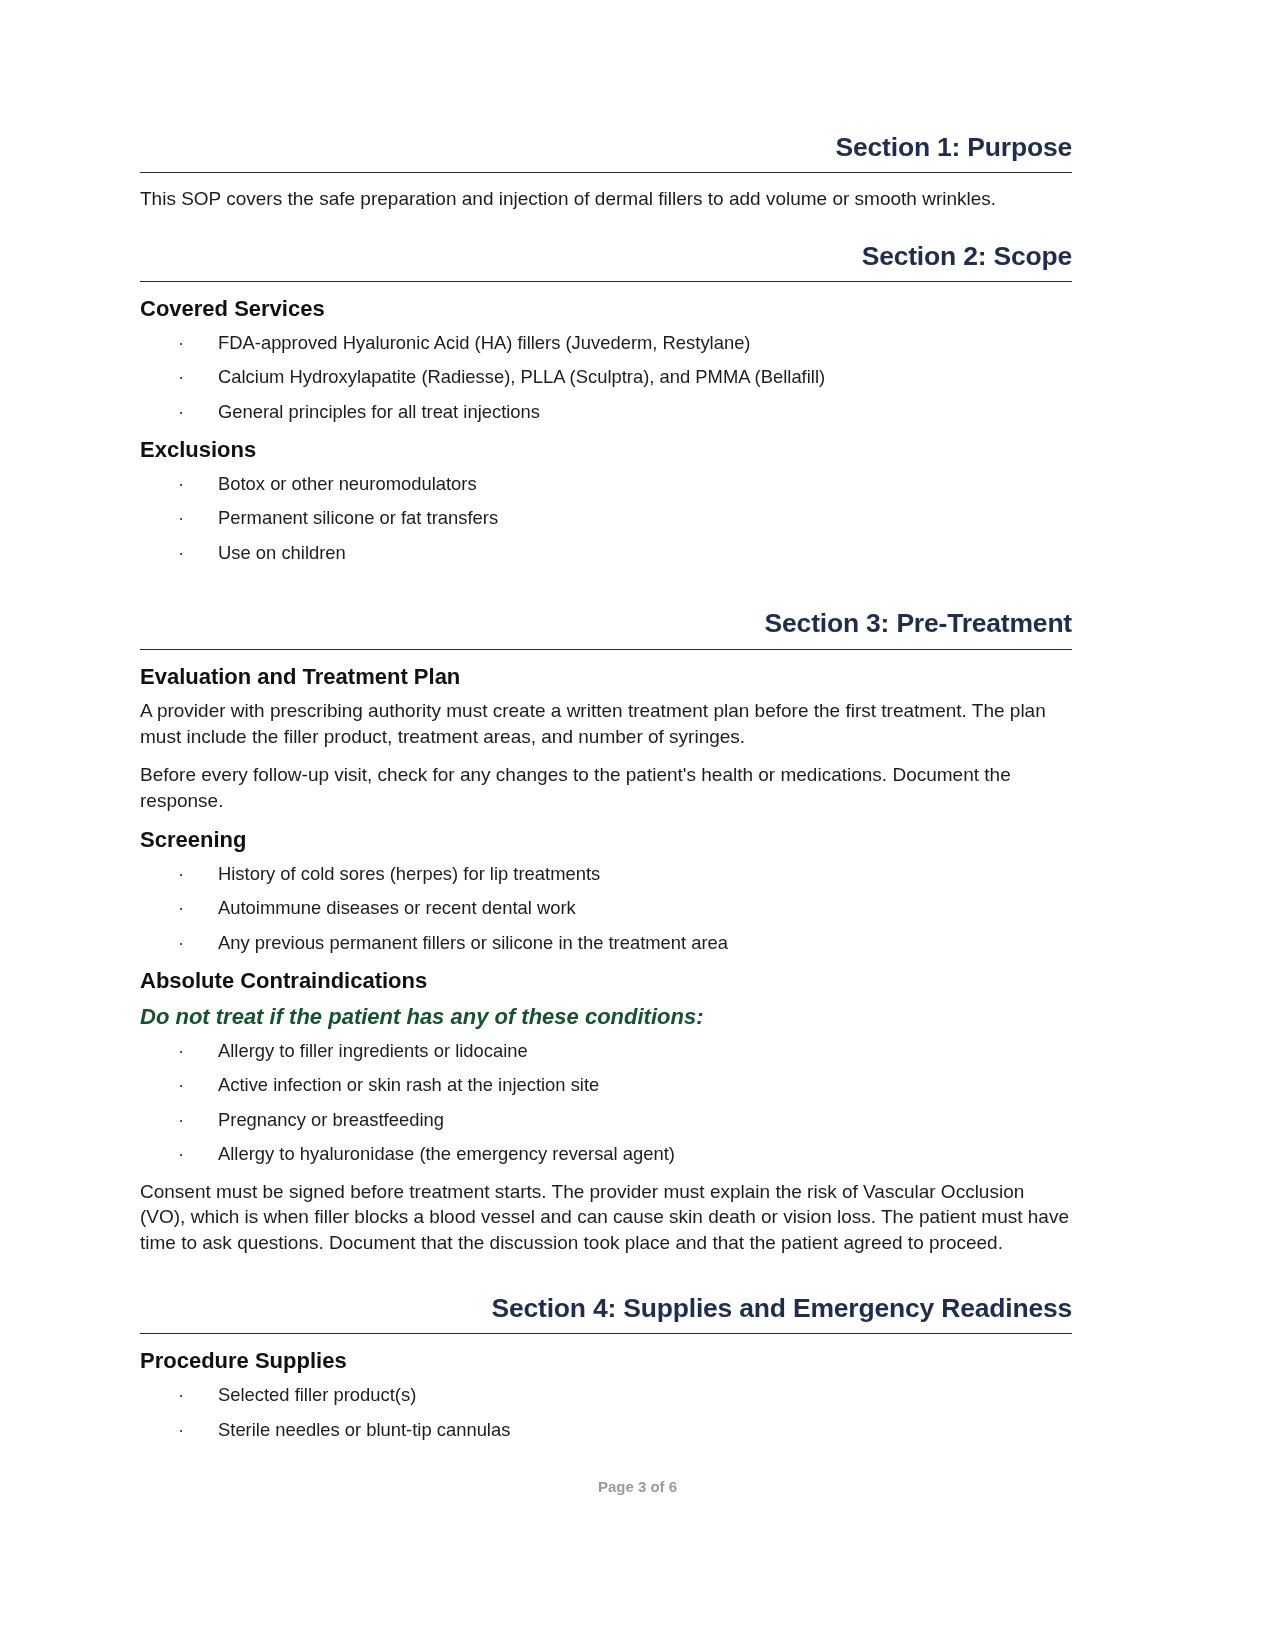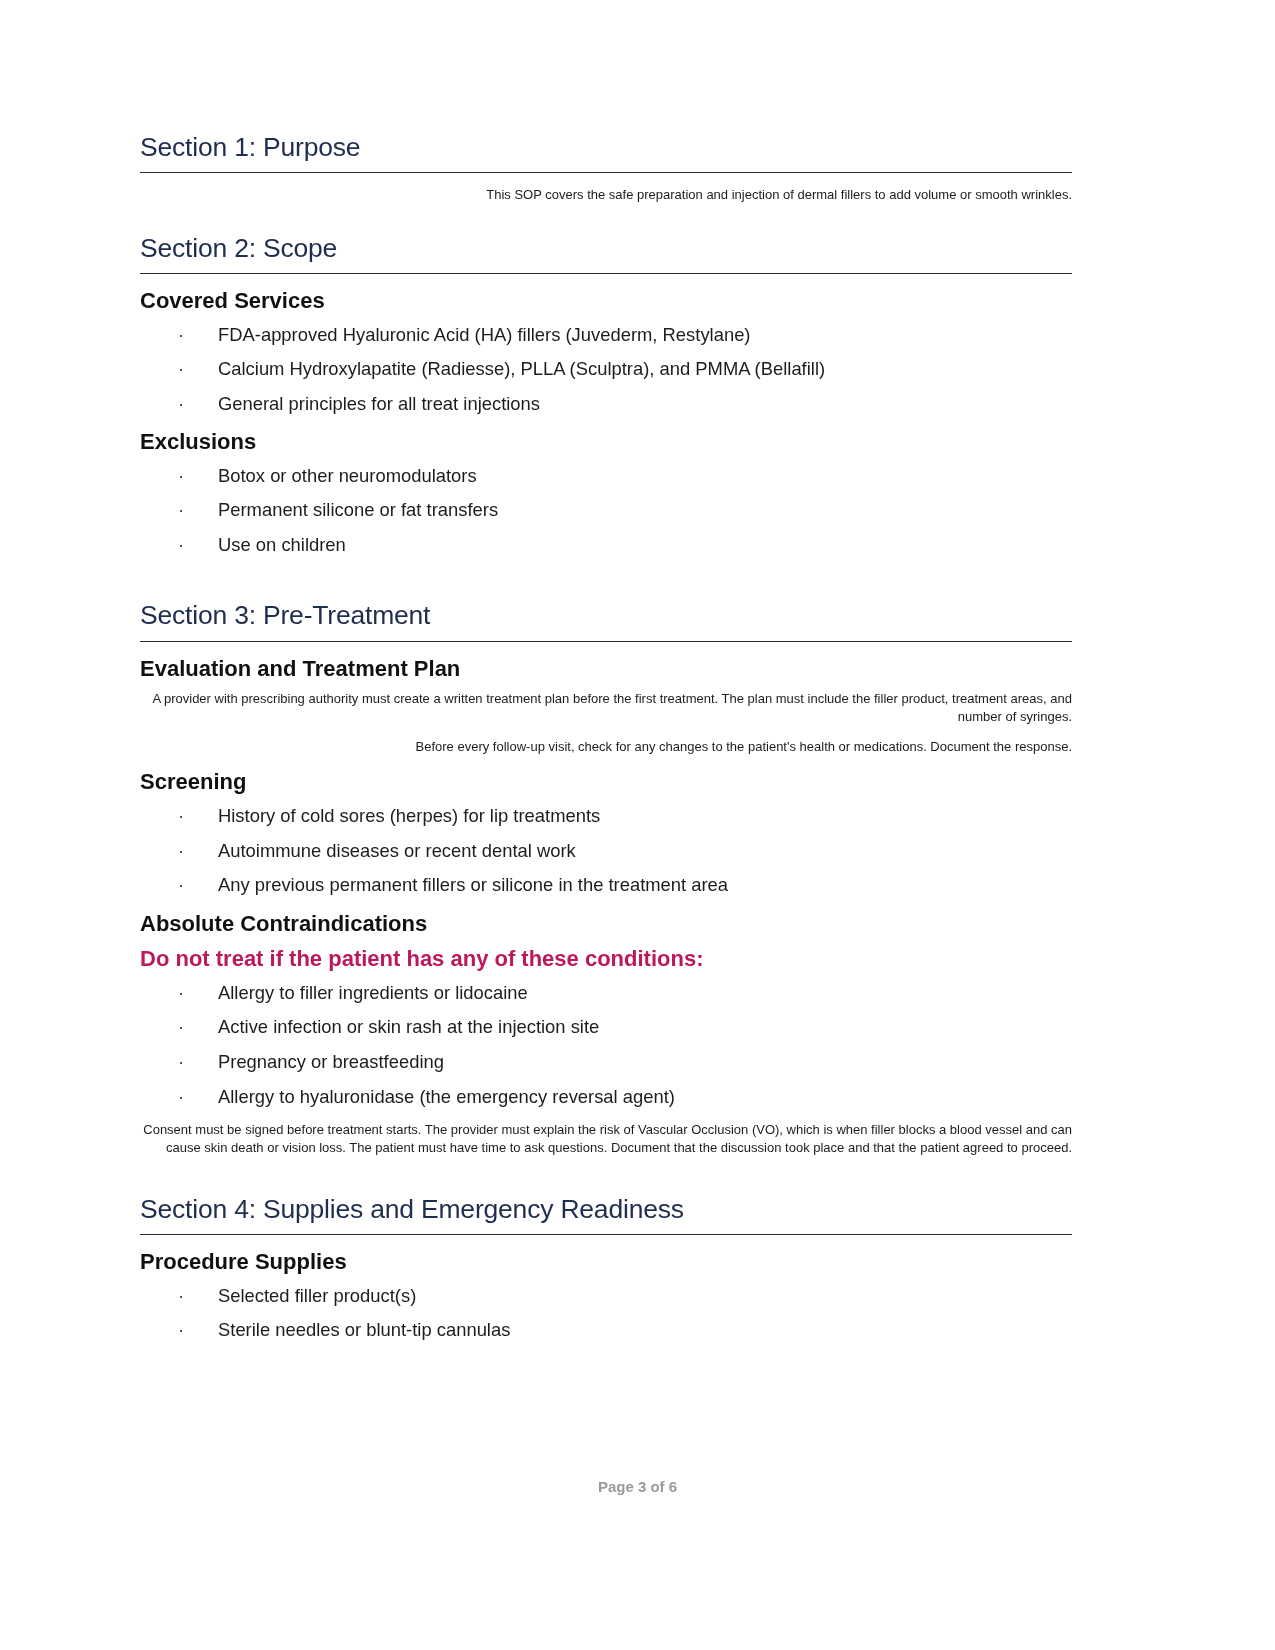--- a/index.html
+++ b/index.html
@@ -31,54 +31,55 @@
     width: 932px;
   }
 
   
   .section-block {
     margin: 0 0 0 0;
   }
   h1.section-title {
     font-size: 26.5px;
     line-height: 1.18;
-    font-weight: normal;
+    font-weight: bold;
     color: #1f2d4e;
     margin: 0 0 9px 0;
     letter-spacing: -0.2px;
+    text-align: right;
   }
   .rule {
     border: 0;
     border-top: 1.4px solid #2b2b2b;
     margin: 0 0 13px 0;
     width: 100%;
   }
 
   
   p.body-text {
-    font-size: 13px;
+    font-size: 19px;
     line-height: 1.34;
     margin: 0 0 13px 0;
     color: #1d1d1d;
     font-weight: 400;
-    text-align: right;
   }
   p.body-text:last-child { margin-bottom: 0; }
 
   
   h2.sub-heading {
     font-size: 22px;
     line-height: 1.3;
     font-weight: bold;
     color: #111111;
     margin: 0 0 7px 0;
   }
   h2.sub-heading.warning {
-    color: #be185d;
+    color: #14532d;
     margin-top: 3px;
+    font-style: italic;
   }
 
   
   ul.bullets {
     list-style: none;
     margin: 0 0 6px 0;
     padding: 0;
   }
   ul.bullets li {
     position: relative;

